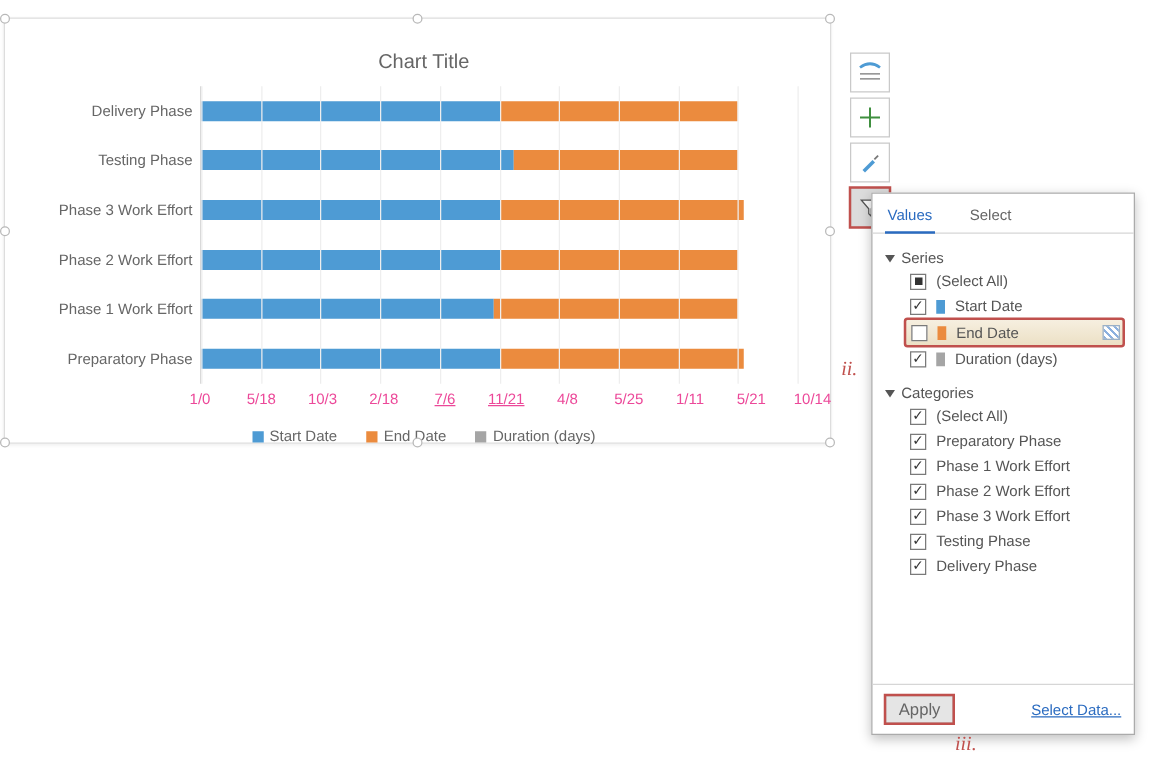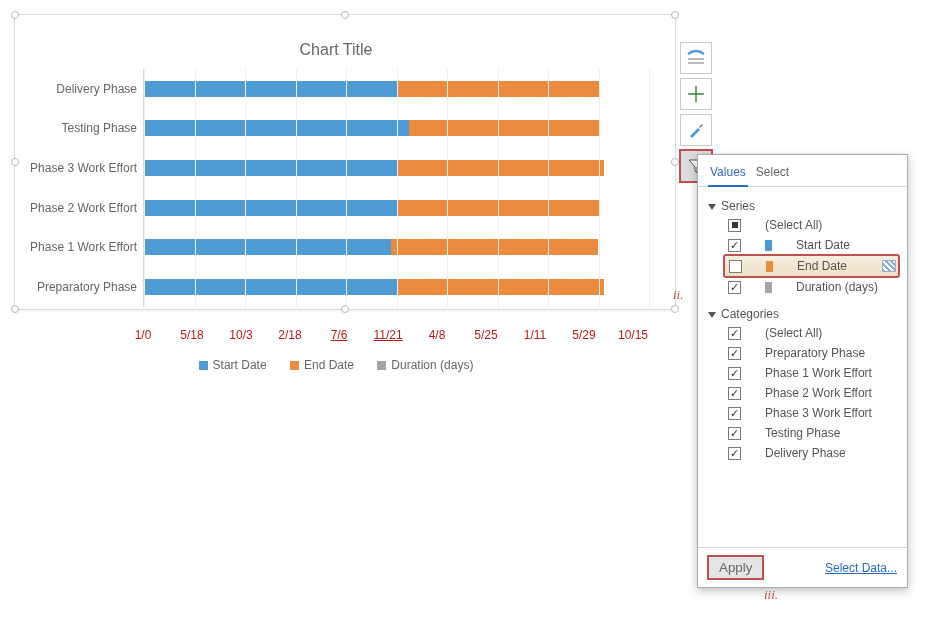--- a/index.html
+++ b/index.html
@@ -8,26 +8,26 @@
     font-family: "Segoe UI", Tahoma, sans-serif;
     font-size: 12px;
     color: #595959;
     background: #fff;
     position: relative;
     width: 925px;
     height: 619px;
   }
   .chart-card {
     position: absolute;
-    left: 14px; top: 14px;
-    width: 662px; height: 296px;
+    left: 3px; top: 14px;
+    width: 662px; height: 341px;
     border: 1px solid #dddddd;
     background: #fff;
     box-shadow: 0 1px 3px rgba(0,0,0,0.08);
-    padding: 24px 26px 14px 8px;
+    padding: 24px 26px 14px 36px;
   }
   
   .handle {
     position: absolute;
     width: 8px; height: 8px;
     background: #fff;
     border: 1px solid #b8b8b8;
     border-radius: 50%;
   }
   .chart-title {
@@ -70,22 +70,22 @@
     height: 16px;
     position: relative;
     display: flex;
   }
   .seg {
     height: 100%;
   }
   .xlabels {
     display: flex;
     margin-left: 120px;
-    margin-top: 21px;
-    color: #b91c1c;
+    margin-top: 5px;
+    color: #ec4899;
     position: relative;
     height: 16px;
   }
   .xtick {
     position: absolute;
     transform: translateX(-50%);
     white-space: nowrap;
   }
   .legend {
     text-align: center;
@@ -129,21 +129,21 @@
     border: 1px solid #ababab;
     background: #fff;
     box-shadow: 0 3px 9px rgba(0,0,0,0.25);
     display: flex;
     flex-direction: column;
   }
   .tabs {
     display: flex;
     border-bottom: 1px solid #d6d6d6;
     padding: 6px 6px 0 10px;
-    gap: 6px;
+    gap: 26px;
   }
   .tab {
     padding: 4px 2px 6px 2px;
     color: #666;
     cursor: default;
   }
   .tab.active {
     color: #2a6bc0;
     border-bottom: 2px solid #2a6bc0;
     margin-bottom: -1px;
@@ -164,21 +164,21 @@
   .tri {
     width: 0; height: 0;
     border-left: 4px solid transparent;
     border-right: 4px solid transparent;
     border-top: 6px solid #555;
     transform: translateY(1px);
   }
   .row {
     display: flex;
     align-items: center;
-    gap: 24px;
+    gap: 8px;
     padding: 3px 2px 3px 20px;
     color: #555;
   }
   .row .sw-s {
     width: 7px; height: 11px; display: inline-block;
   }
   .cb {
     width: 13px; height: 13px;
     border: 1px solid #7a7a7a;
     background: #fff;
@@ -231,21 +231,21 @@
     text-decoration: underline;
     cursor: pointer;
   }
 
   
   .anno {
     position: absolute;
     color: #c0504d;
     font-family: Georgia, "Times New Roman", serif;
     font-style: italic;
-    font-size: 13px;
+    font-size: 16px;
   }
   
   svg { display: block; }
 </style>
 </head>
 <body>
 
 <div class="chart-card">
 
   <span class="handle" style="left:-4px;top:-4px"></span>
@@ -318,22 +318,22 @@
   <div class="xlabels" id="xlabels">
       <span class="xtick" style="left: 0px;">1/0</span>
       <span class="xtick" style="left: 49px;">5/18</span>
       <span class="xtick" style="left: 98px;">10/3</span>
       <span class="xtick" style="left: 147px;">2/18</span>
       <span class="xtick" style="left: 196px; text-decoration: underline;">7/6</span>
       <span class="xtick" style="left: 245px; text-decoration: underline;">11/21</span>
       <span class="xtick" style="left: 294px;">4/8</span>
       <span class="xtick" style="left: 343px;">5/25</span>
       <span class="xtick" style="left: 392px;">1/11</span>
-      <span class="xtick" style="left: 441px;">5/29</span>
-      <span class="xtick" style="left: 490px;">10/15</span>
+      <span class="xtick" style="left: 441px;">5/21</span>
+      <span class="xtick" style="left: 490px;">10/14</span>
     </div>
 
   <div class="legend">
     <span class="legend-item">
       <span class="sw" style="background:#4e9bd4"></span>
       <span>Start Date</span>
     </span>
     <span class="legend-item">
       <span class="sw" style="background:#eb8b3e"></span>
       <span>End Date</span>

